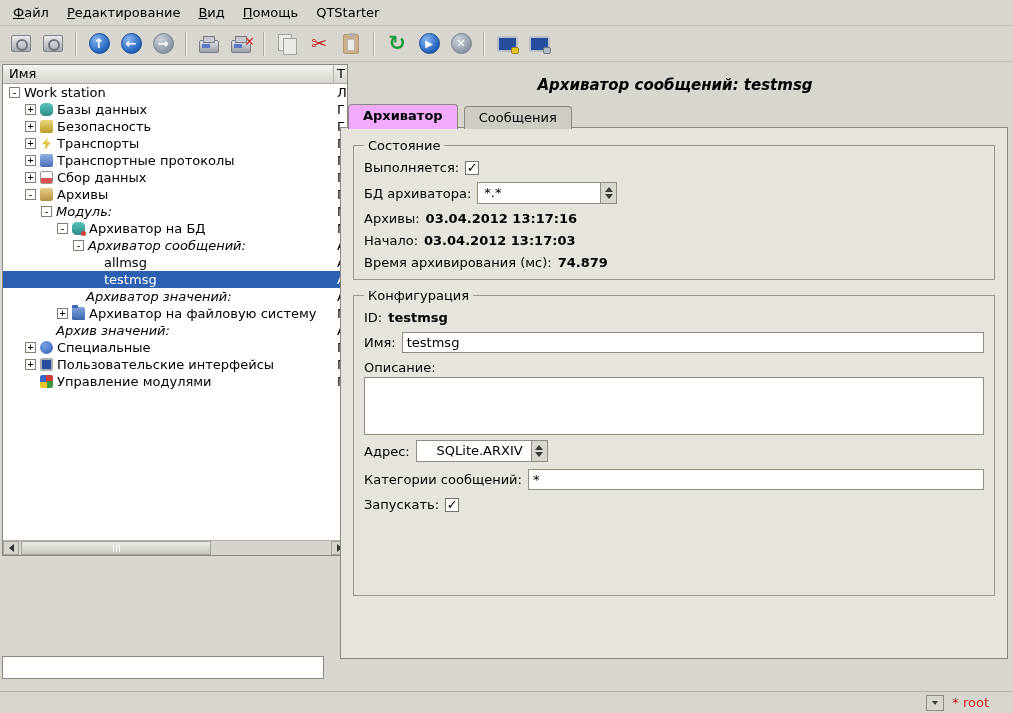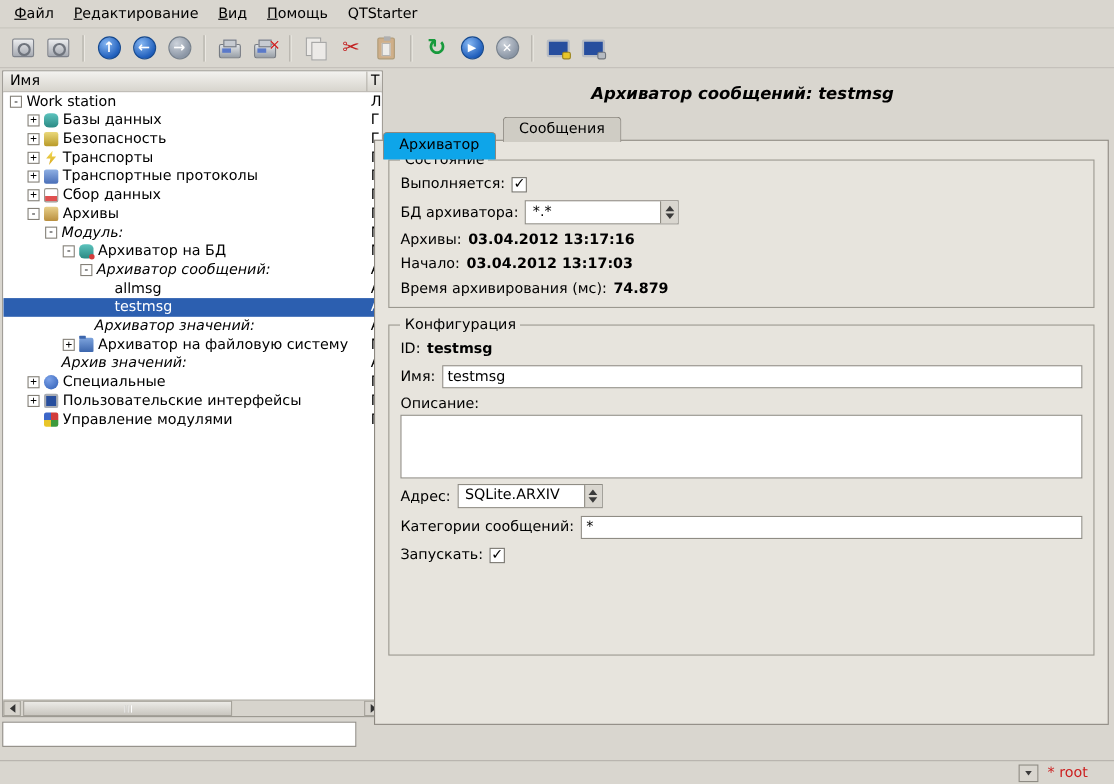--- a/index.html
+++ b/index.html
@@ -37,21 +37,21 @@
   .clip { width:16px; height:20px; background:#c89050; border:1px solid #8a6a30; border-radius:2px; position:relative; opacity:.55; }
   .clip::before { content:""; position:absolute; top:-2px; left:5px; width:6px; height:4px; background:#8d9095; }
   .clip::after { content:""; position:absolute; left:3px; top:4px; right:3px; bottom:2px; background:#fff; border:1px solid #999; }
   .refg { color:#189a3c; font-size:21px; font-weight:bold; line-height:21px; }
   .monitor { width:21px; height:16px; background:#274e9e; border:2px solid #b9bdc4; border-radius:2px; position:relative; }
   .monitor .dot { position:absolute; right:-3px; bottom:-4px; width:8px; height:7px; border-radius:2px; }
   .dot.key { background:#e8c529; border:1px solid #9a821a; }
   .dot.tool { background:#b5bac1; border:1px solid #70757c; }
 
   
-  .tree-wrap { position:absolute; left:2px; top:64px; width:346px; height:588px;
+  .tree-wrap { position:absolute; left:2px; top:64px; width:346px; height:492px;
     background:#fff; border:1px solid #8c8880; }
   .tree-header { height:19px; background:linear-gradient(#f3f2ef,#d7d4cd); border-bottom:1px solid #aaa79f;
     position:relative; font-size:13px; }
   .th-name { position:absolute; left:6px; top:1px; }
   .th-type { position:absolute; left:334px; top:1px; overflow:hidden; width:12px; white-space:nowrap; }
   .th-div { position:absolute; left:330px; top:0; bottom:0; border-left:1px solid #b5b2ab; }
   .tree-body { position:absolute; top:19px; left:0; right:0; bottom:15px; overflow:hidden; background:#fff; }
   .trow { position:relative; height:17px; line-height:17px; display:flex; align-items:center; white-space:nowrap; overflow:hidden; }
   .trow.sel { background:#2c5fb0; color:#fff; }
   .exp { flex:0 0 11px; width:11px; height:11px; border:1px solid #848078; background:#fff; color:#000;
@@ -88,21 +88,21 @@
 
   .left-input { position:absolute; left:2px; top:656px; width:322px; height:23px;
     background:#fff; border:1px solid #8c8880; font:13px "DejaVu Sans",sans-serif; padding:2px 4px; }
 
   
   .right-panel { position:absolute; left:340px; top:64px; width:670px; height:628px; }
   .rp-title { text-align:center; font-weight:bold; font-style:italic; font-size:15px; margin:12px 0 10px; }
   .tabbar { position:relative; height:24px; margin-left:8px; z-index:2; }
   .tab { display:inline-block; padding:3px 14px 4px; border:1px solid #8c8880; border-bottom:none;
     border-radius:4px 4px 0 0; background:#cfccc4; margin-right:2px; position:relative; top:2px; }
-  .tab.active { background:#0ea5e9; top:16px; padding-bottom:6px; z-index:3; }
+  .tab.active { background:#f0abfc; top:0; padding-bottom:6px; z-index:3;font-weight:bold; }
   .tabpane { position:relative; margin-top:-1px; width:668px; height:532px; background:#e7e4dd; border:1px solid #8c8880; padding:10px 12px; z-index:1; }
 
   fieldset.group { border:1px solid #9b988f; margin-bottom:8px; padding:2px 10px 6px; }
   fieldset.group legend { padding:0 4px; font-size:13px; }
   .frow { display:flex; align-items:center; margin:5px 0 7px; gap:6px; }
   .bv { font-weight:bold;text-align:right; }
 
   .cb { width:14px; height:14px; border:1px solid #76736c; background:#fff; display:inline-block;
     font-size:13px; line-height:11px; text-align:center; font-weight:bold; color:#000; overflow:visible; }
   .text-input { background:#fff; border:1px solid #8f8c84; height:21px; font:13px "DejaVu Sans",sans-serif; padding:1px 4px; }
@@ -384,21 +384,21 @@
         <span class="bv">testmsg</span>
       </div>
       <div class="frow">
         <span>Имя:</span>
         <input class="text-input grow" value="testmsg" style="">
       </div>
       <div class="frow" style="margin-bottom:2px;">
         <span>Описание:</span>
       </div>
       <textarea class="descr" style=""></textarea>
-      <div class="frow" style="">
+      <div class="frow" style="text-align:right;">
         <span>Адрес:</span>
         <span class="combo" style="width:132px;">
           <span class="val grow">SQLite.ARXIV</span>
           <span class="spin">
               <span class="tri-up"></span>
               <span class="tri-dn"></span>
             </span>
         </span>
       </div>
       <div class="frow">

